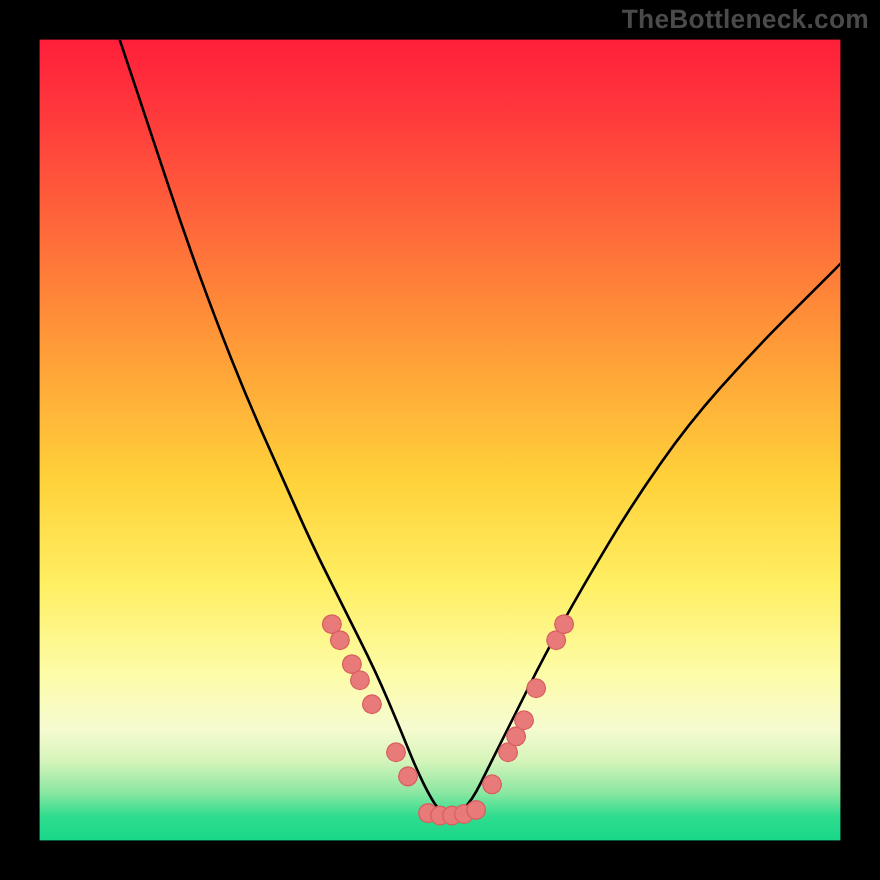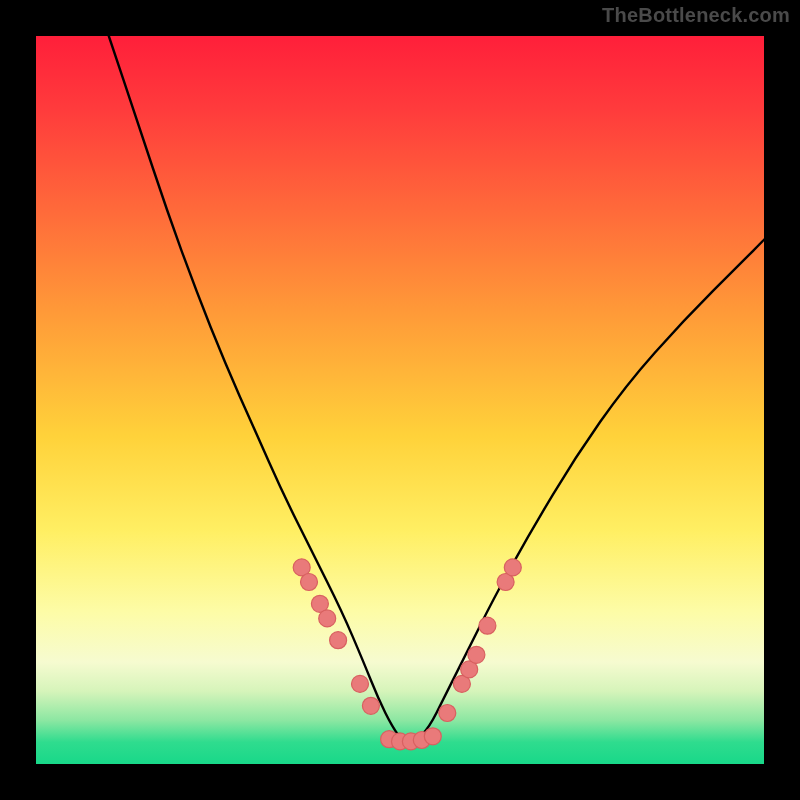--- a/index.html
+++ b/index.html
@@ -15,21 +15,21 @@
     position: relative;
     width: 800px;
     height: 800px;
     background: #000;
   }
   .watermark {
     position: absolute;
     top: 4px;
     right: 10px;
     color: #4a4a4a;
-    font-size: 20px;
+    font-size: 24px;
     font-weight: 600;
     letter-spacing: 0.2px;
     z-index: 10;
   }
   .plot-frame {
     position: absolute;
     left: 36px;
     top: 36px;
     width: 728px;
     height: 728px;

